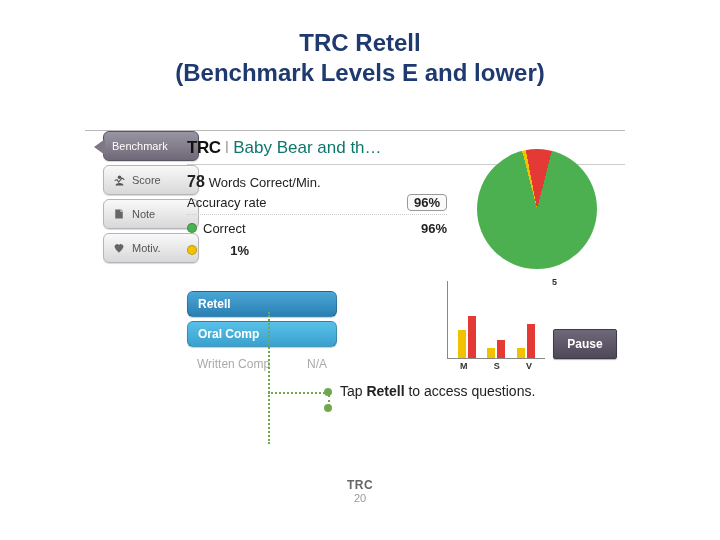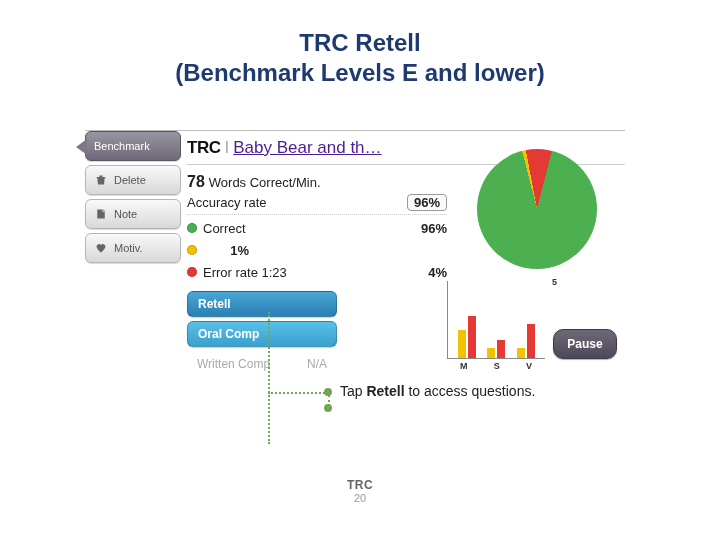--- a/index.html
+++ b/index.html
@@ -23,21 +23,21 @@
     left: 85px;
     top: 130px;
     width: 540px;
     background: #fff;
     border-top: 1px solid #bbb;
   }
 
   
   .leftcol {
     position: absolute;
-    left: 0; top: 0;
+    left: 18px; top: 0;
     width: 96px;
   }
   .nav-btn {
     position: relative;
     height: 30px;
     margin-bottom: 4px;
     border-radius: 6px;
     background: linear-gradient(#f9f9f9,#d8d8da);
     border: 1px solid #b5b5b9;
     display: flex;
@@ -77,21 +77,21 @@
     right: 0;
     height: 34px;
     display: flex;
     align-items: center;
     border-bottom: 1px solid #ccc;
     gap: 4px;
     font-size: 17px;
   }
   .hdr .trc { font-weight: 800; color: #111; letter-spacing: -0.5px; }
   .hdr .sep { color: #aaa; font-weight: 300;}
-  .hdr .book { color: #4c1d95; font-weight: 400; white-space: nowrap; overflow: hidden; text-overflow: ellipsis; flex: 1; text-decoration: underline;}
+  .hdr .book { color: #0f766e; font-weight: 400; white-space: nowrap; overflow: hidden; text-overflow: ellipsis; flex: 1;}
 
   
   .metrics {
     position: absolute;
     left: 102px;
     top: 40px;
     width: 260px;
     font-size: 13px;
     color: #222;
   }
@@ -206,21 +206,21 @@
     width: 98px;
     display: flex;
     justify-content: space-around;
     font-size: 9px; font-weight: 700; color:#333;
   }
 
   .pause-btn {
     position: absolute;
     right: 8px; top: 198px;
     width: 64px; height: 30px;
-    border-radius: 10px;
+    border-radius: 2px;
     background: linear-gradient(#6e6878,#4e4858);
     color: #fff;
     font-size: 12px; font-weight: 700;
     display: flex; align-items: center; justify-content: center;
     border: 1px solid #3f3a48;
     box-shadow: 0 1px 1px rgba(0,0,0,.3);
   }
 
   
   .callout-vert {
@@ -284,25 +284,27 @@
 </div>
 
 <div class="panel">
 
   <div class="leftcol">
     <div class="nav-btn benchmark-btn">
       <span>Benchmark</span>
     </div>
     <div class="nav-btn">
       <span class="ico">
-        <svg viewBox="0 0 16 16" width="12" height="12" fill="#666">
-            <path d="M3 5h10l-1 9H4zM2 4h12v1H2zM6 2h4v2H6z"></path>
+        <svg viewBox="0 0 16 16" width="13" height="13" fill="#555">
+            <circle cx="8" cy="4" r="2.2"></circle>
+            <path d="M3 14c1-4 9-4 10 0"></path>
+            <path d="M2 8l3-1 2 3 4-5 3 2" fill="none" stroke="#555" stroke-width="1.3"></path>
           </svg>
       </span>
-      <span>Delete</span>
+      <span>Score</span>
     </div>
     <div class="nav-btn">
       <span class="ico">
         <svg viewBox="0 0 16 16" width="12" height="12" fill="#666">
             <path d="M3 2h8l2 2v10H3zM10 2v3h3"></path>
           </svg>
       </span>
       <span>Note</span>
     </div>
     <div class="nav-btn">
@@ -331,25 +333,20 @@
       <span class="pillbox">96%</span>
     </div>
     <div class="row legend-row">
       <span class="dot d-green"></span>
       <span class="lbl">Correct</span>
       <span class="val">96%</span>
     </div>
     <div class="row legend-row">
       <span class="dot d-yellow"></span>
       <span class="val">1%</span>
-    </div>
-    <div class="row legend-row">
-      <span class="dot d-red"></span>
-      <span class="lbl">Error rate 1:23</span>
-      <span class="val">4%</span>
     </div>
   </div>
 
   <div class="modes">
     <div class="mode-btn retell">
       <span>Retell</span>
     </div>
     <div class="mode-btn oral">
       <span>Oral Comp</span>
     </div>

